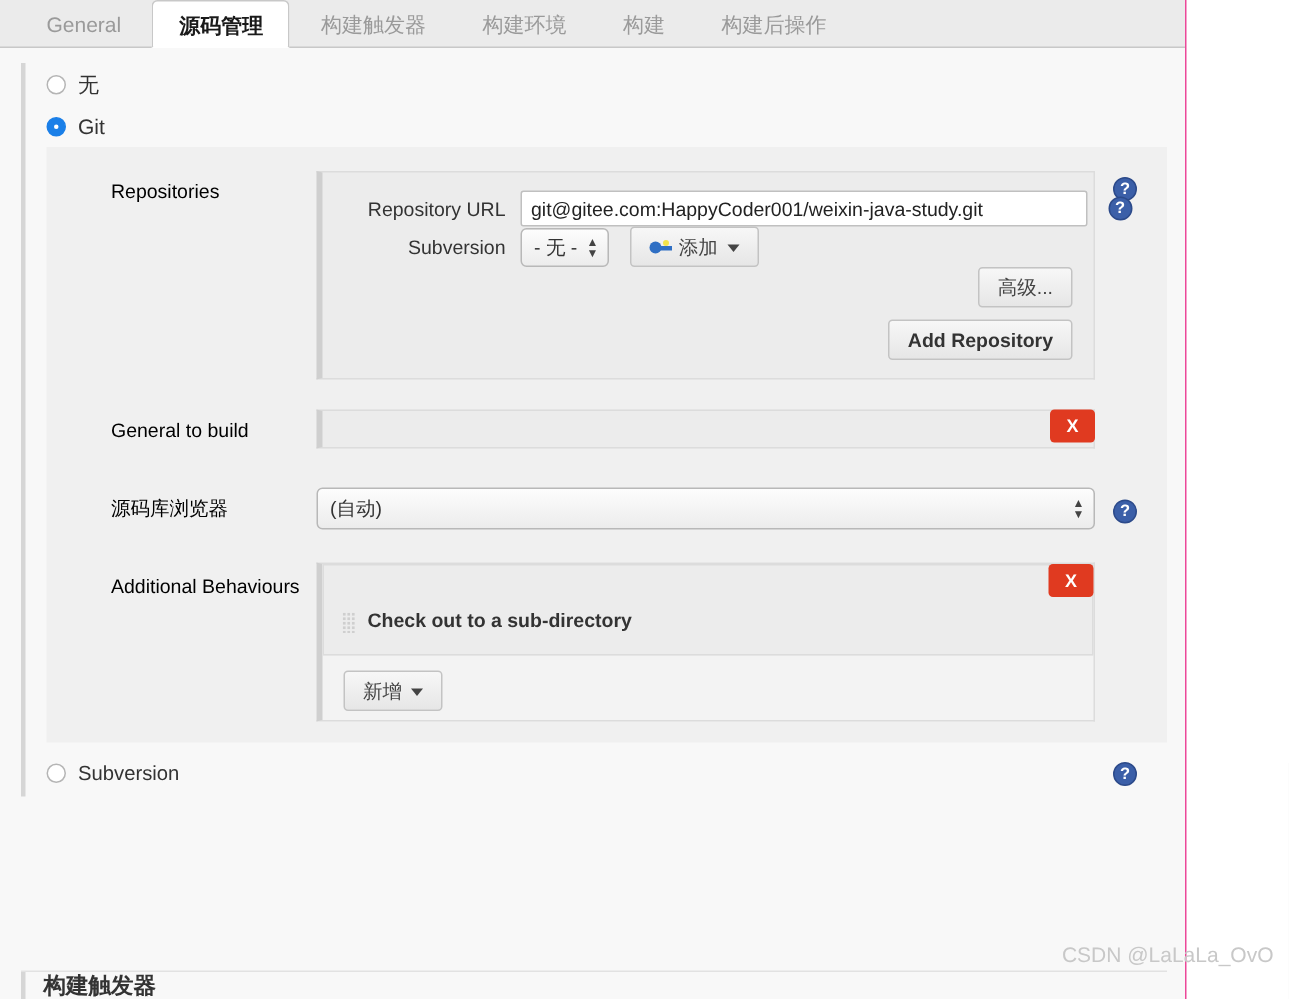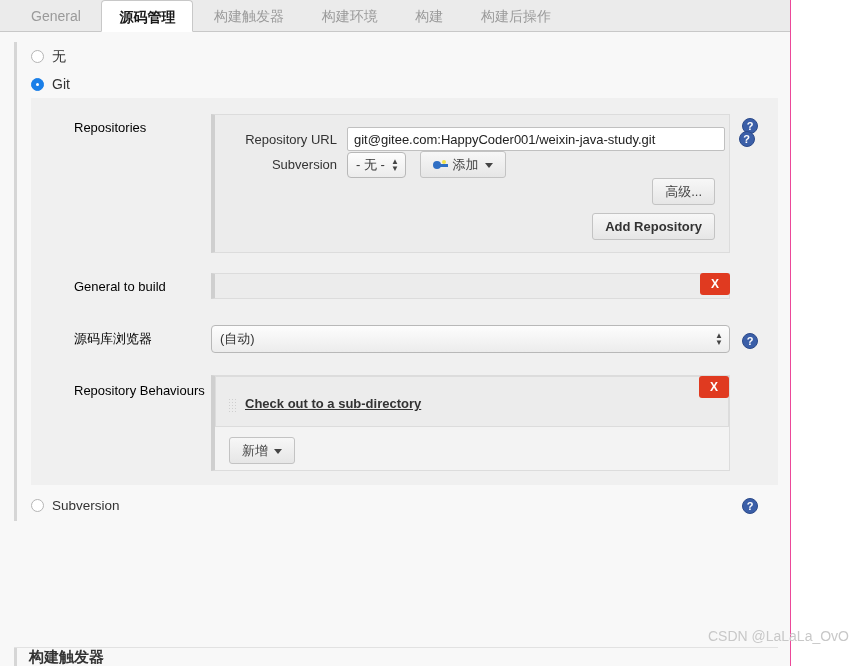--- a/index.html
+++ b/index.html
@@ -449,27 +449,27 @@
 
         <div class="wide-row" style="margin-top:8px;">
           <div class="field-label" style="top:14px;">源码库浏览器</div>
           <div class="wide-field">
             <span class="sel sel-wide"><span>(自动)</span><span class="arrows">▲<br>▼</span></span>
           </div>
           <span class="help help-abs" style="top:16px;">?</span>
         </div>
 
         <div class="field-row" style="margin-top:8px;">
-          <div class="field-label" style="top:14px;">Repository Behaviours</div>
+          <div class="field-label" style="top:14px;">Additional Behaviours</div>
 
           <div class="subpanel" style="background:#f3f3f3;padding-bottom:6px;">
             <div style="position:relative;background:#ececec;border:1px solid #dcdcdc;padding:10px 12px 14px 12px;margin:-12px -14px 8px -14px;">
               <div class="xbtn">X</div>
 
-              <div style="margin-top:9px;text-decoration:underline;">
+              <div style="margin-top:19px;">
                 <span class="grip"></span><span class="behaviour-title">Check out to a sub-directory</span>
               </div>
 
             </div>
 
             <div style="margin-top:10px;">
               <span class="btn"><span>新增</span><span class="caret"></span></span>
             </div>
           </div>
         </div>

